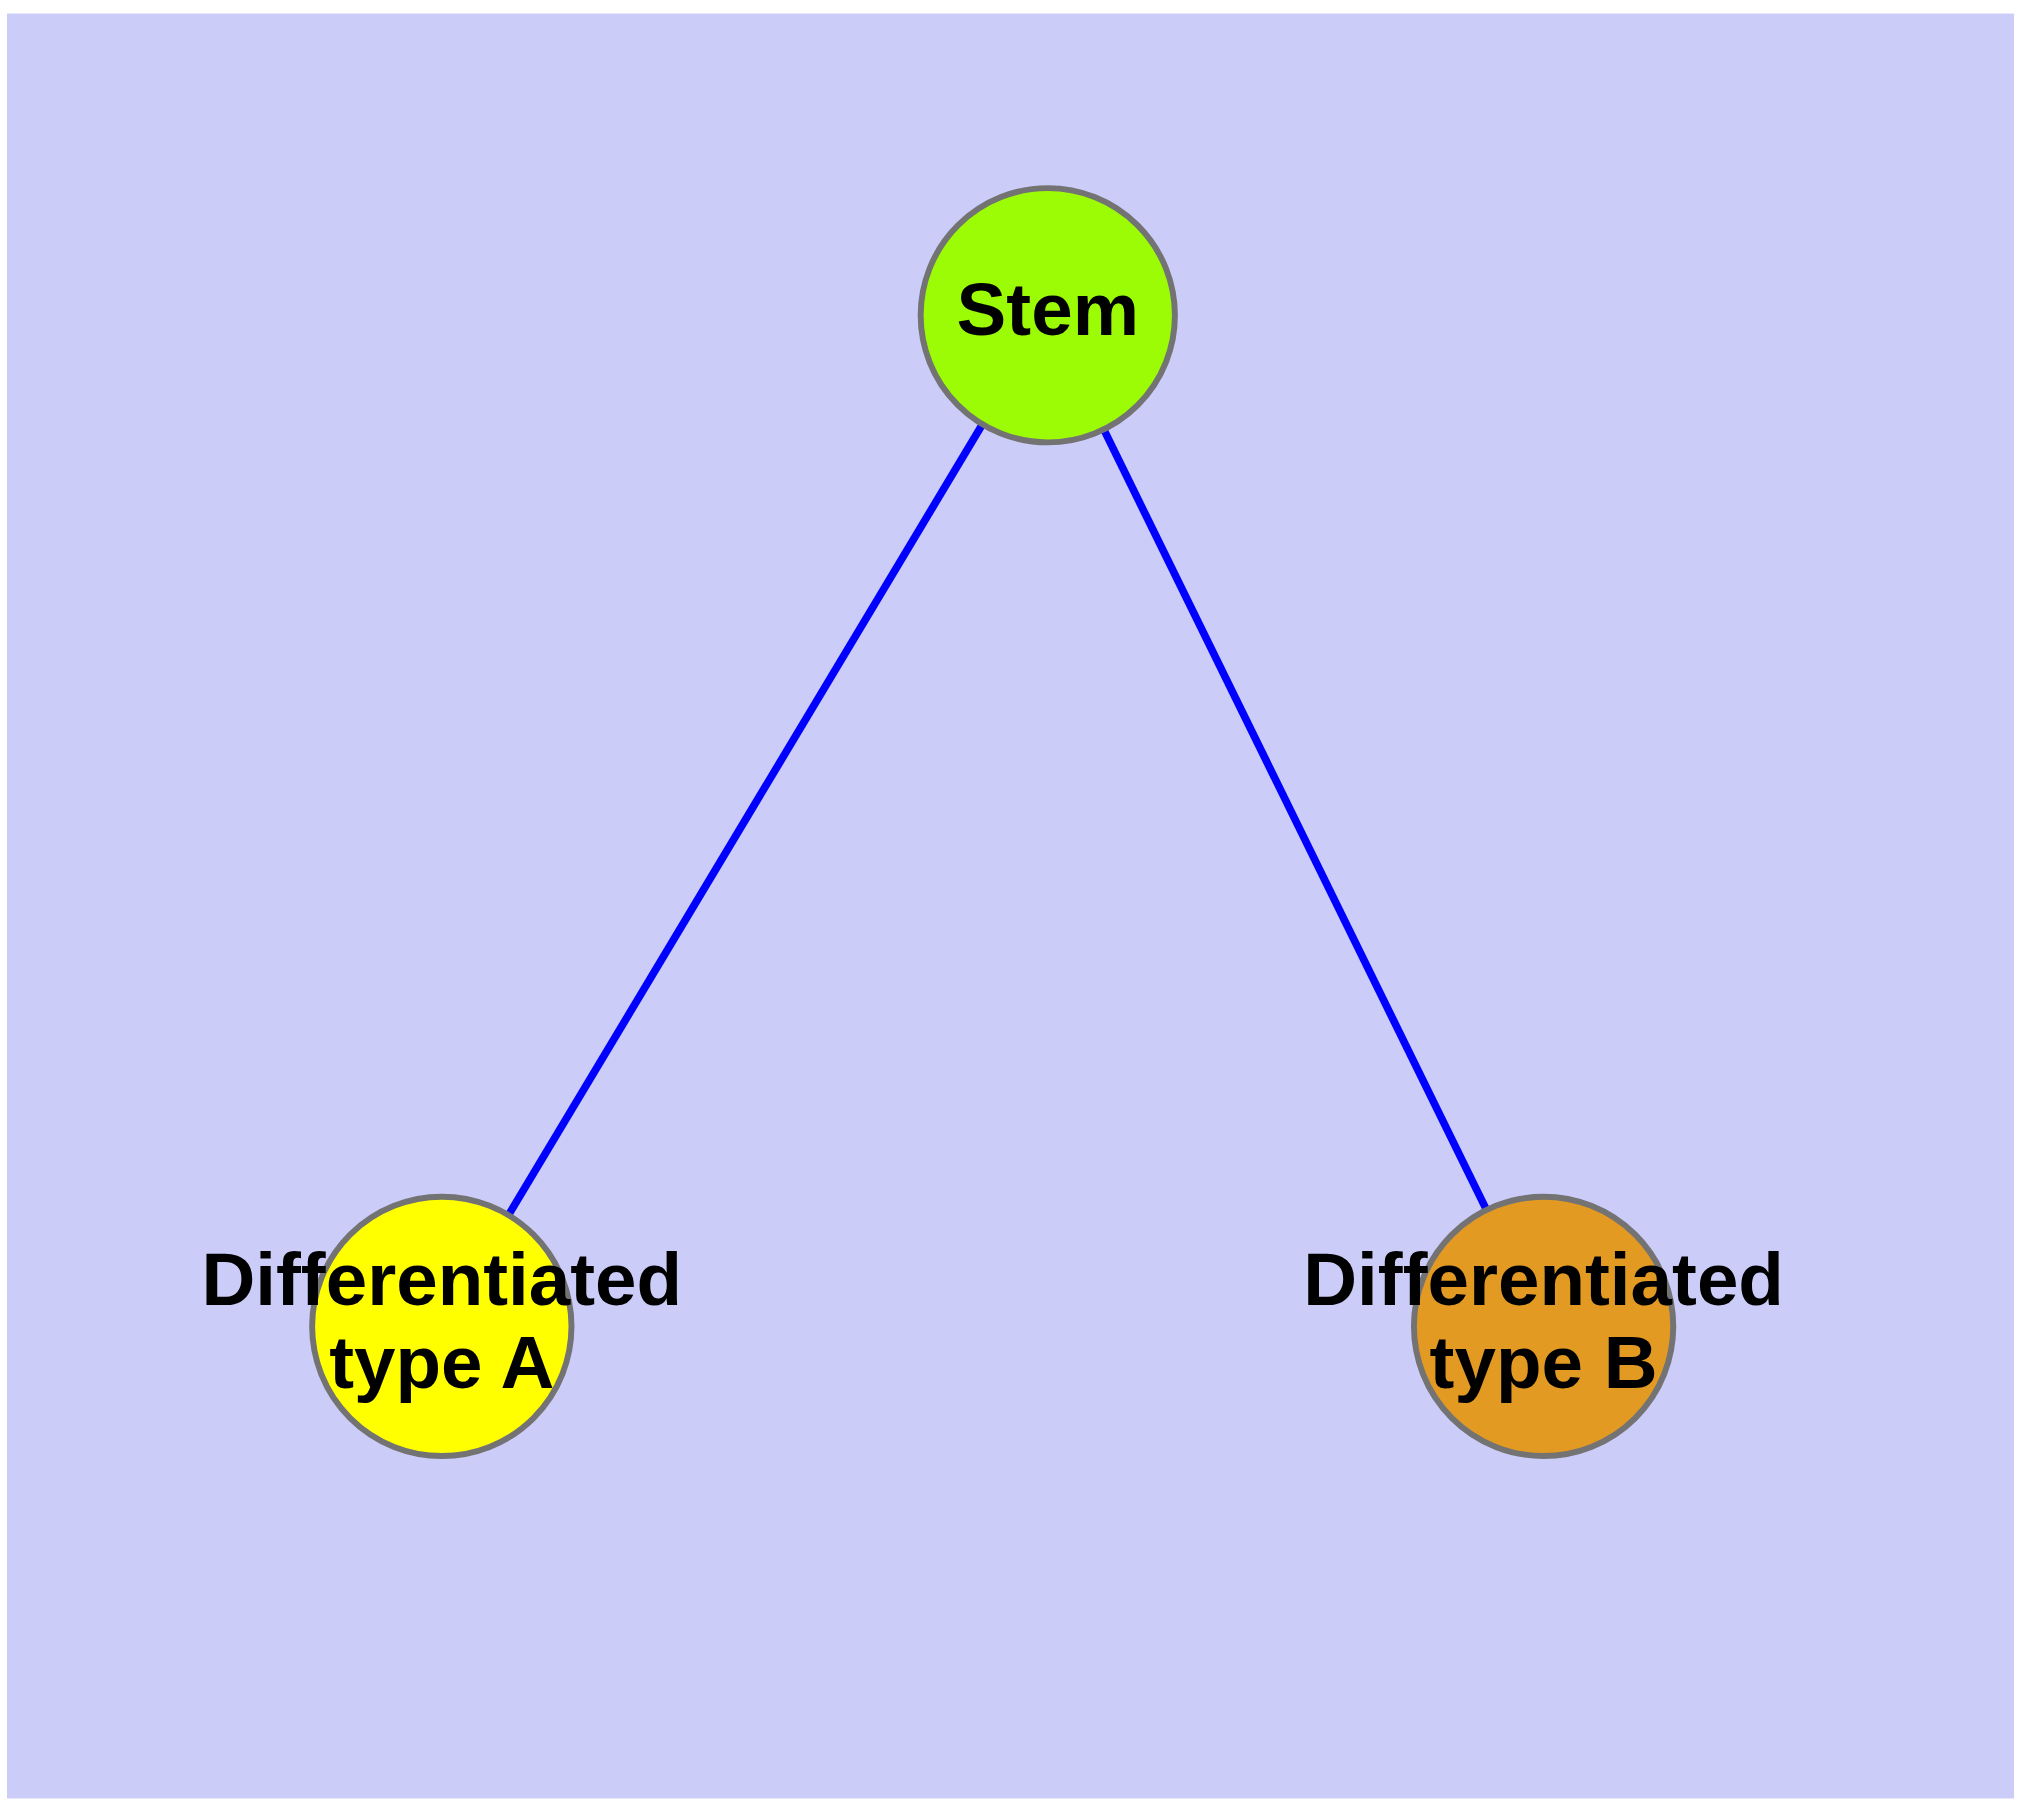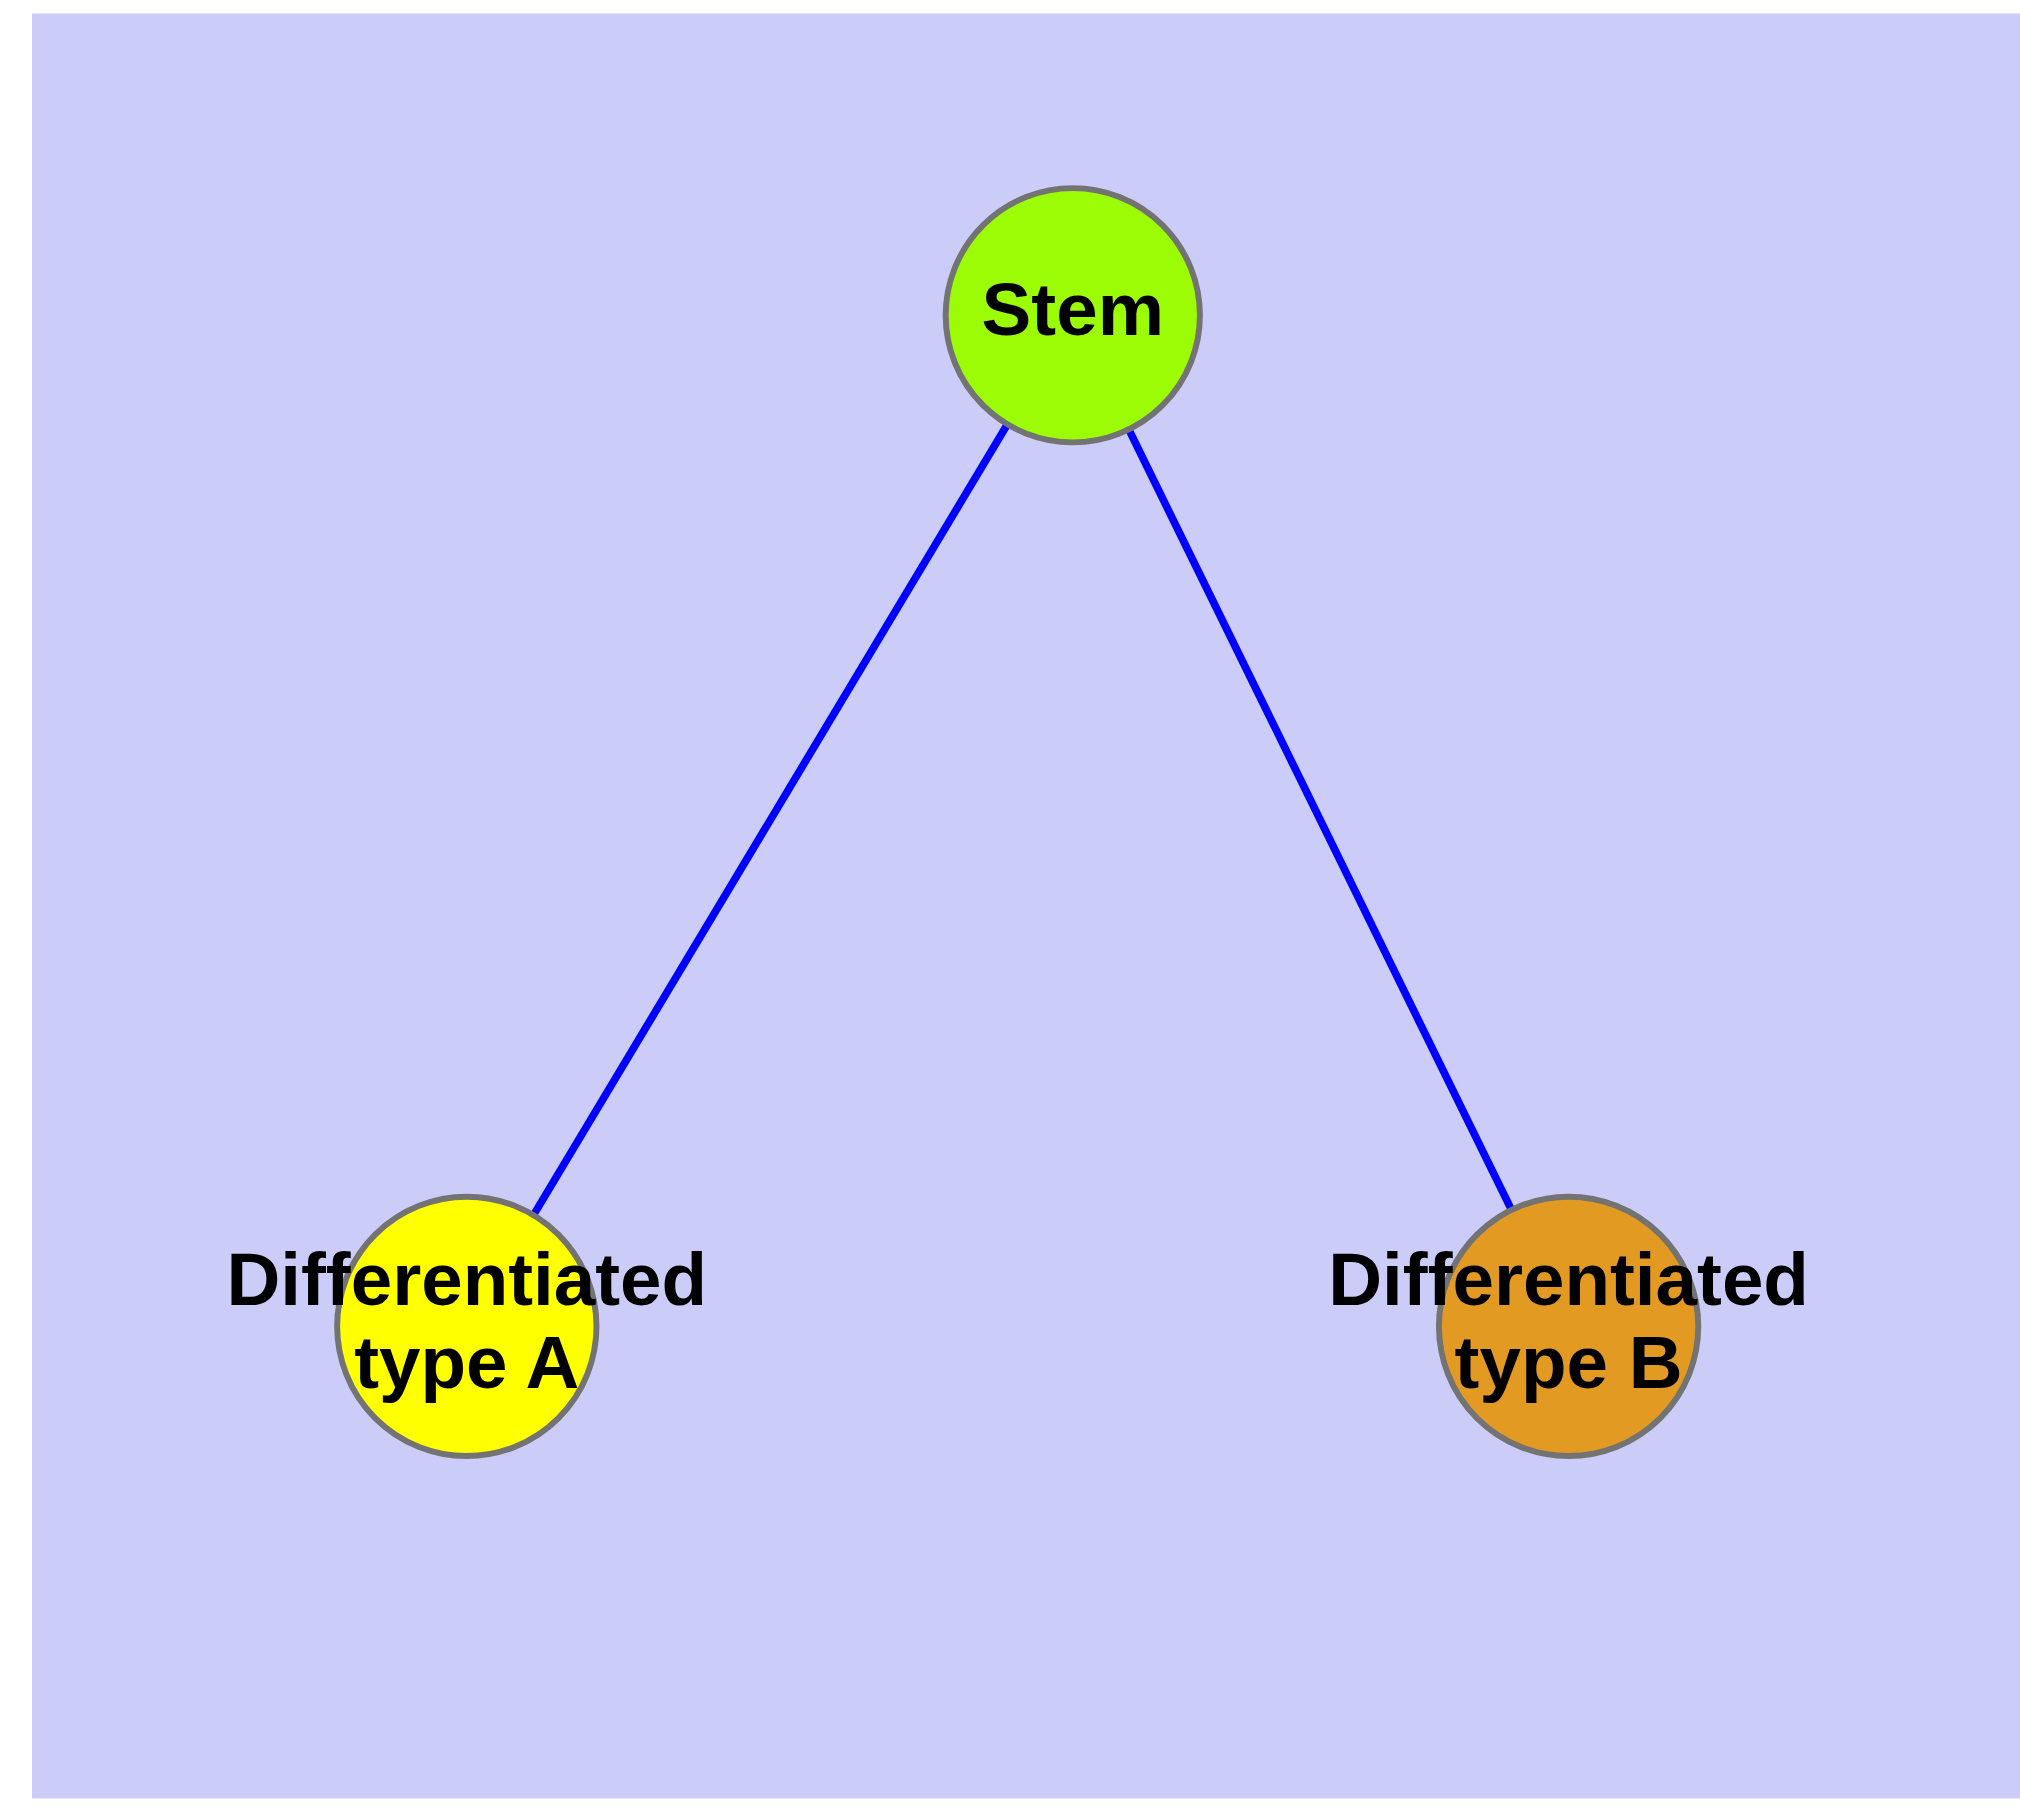--- a/index.html
+++ b/index.html
@@ -32,21 +32,21 @@
     font-weight: bold;
     fill: #000000;
     text-anchor: middle;
     font-family: "Liberation Sans", "DejaVu Sans", sans-serif;
     dominant-baseline: middle;
   }
 </style>
 </head>
 <body>
 
-<div id="graph-canvas" style="width: 1917px; height: 1812px; background: rgb(255, 255, 255); margin-left: 25px;">
+<div id="graph-canvas" style="width: 1917px; height: 1812px; background: rgb(255, 255, 255);">
   <svg id="graph-svg" viewBox="0 0 2384 2138" xmlns="http://www.w3.org/2000/svg">
 
     <rect id="plot-bg" x="8" y="16" width="2368" height="2106" fill="#ccccf9"></rect>
 
     <g id="edges-layer">
       <line id="edge-0" stroke-linecap="butt" x1="1158.8890857389465" y1="500.6619870117995" x2="599.6531325462745" y2="1433.7647732479645" stroke="#0000ff" stroke-width="9"></line>
       <line id="edge-1" stroke-linecap="butt" x1="1302.0414290225472" y1="506.6793586733314" x2="1753.6377423970018" y2="1427.627054153202" stroke="#0000ff" stroke-width="9"></line>
     </g>
 
     <g id="nodes-layer">

